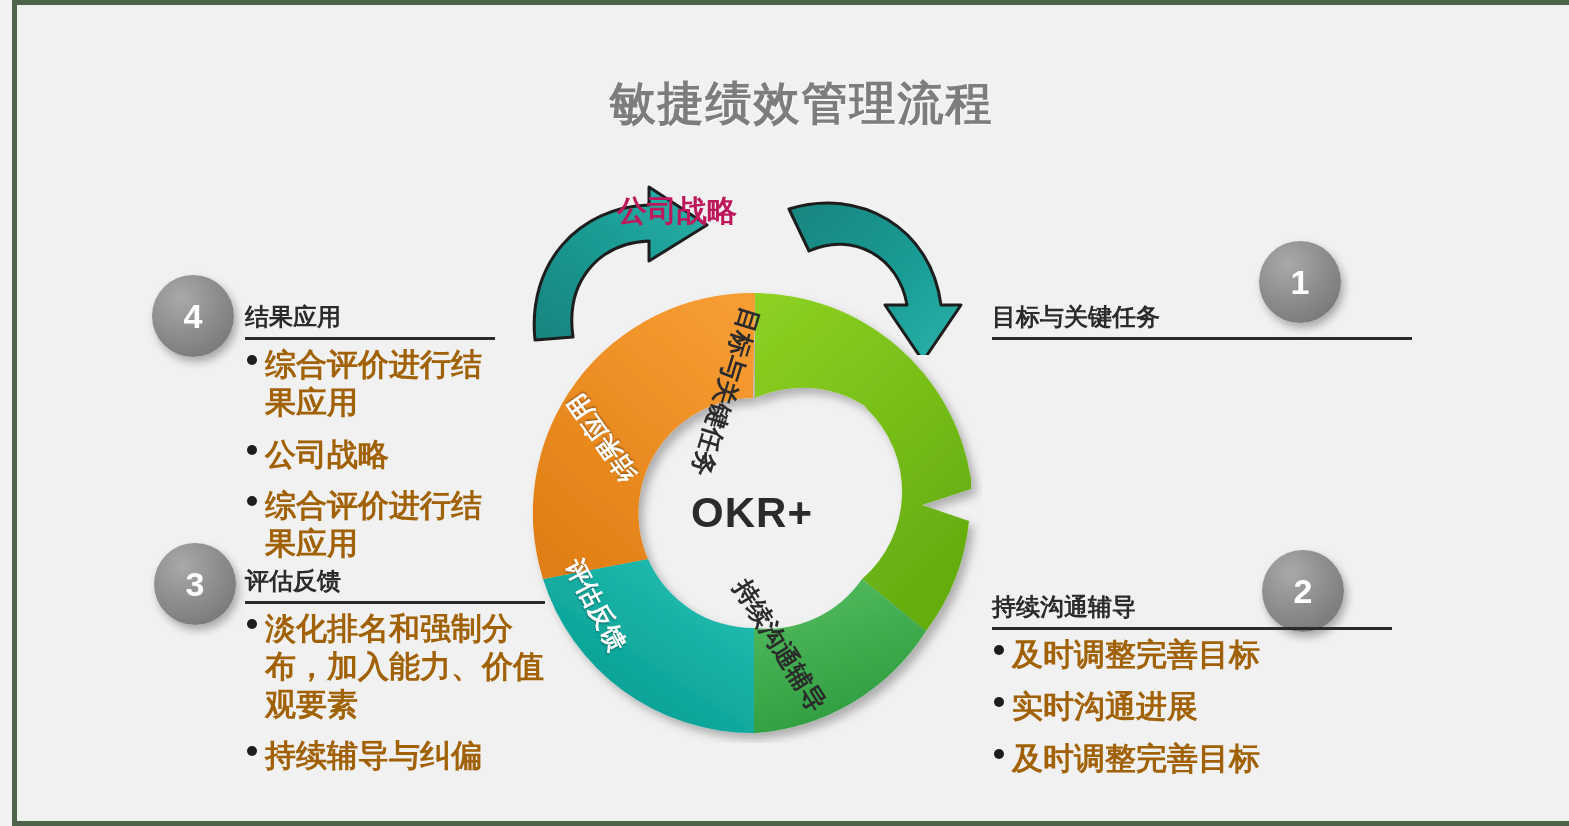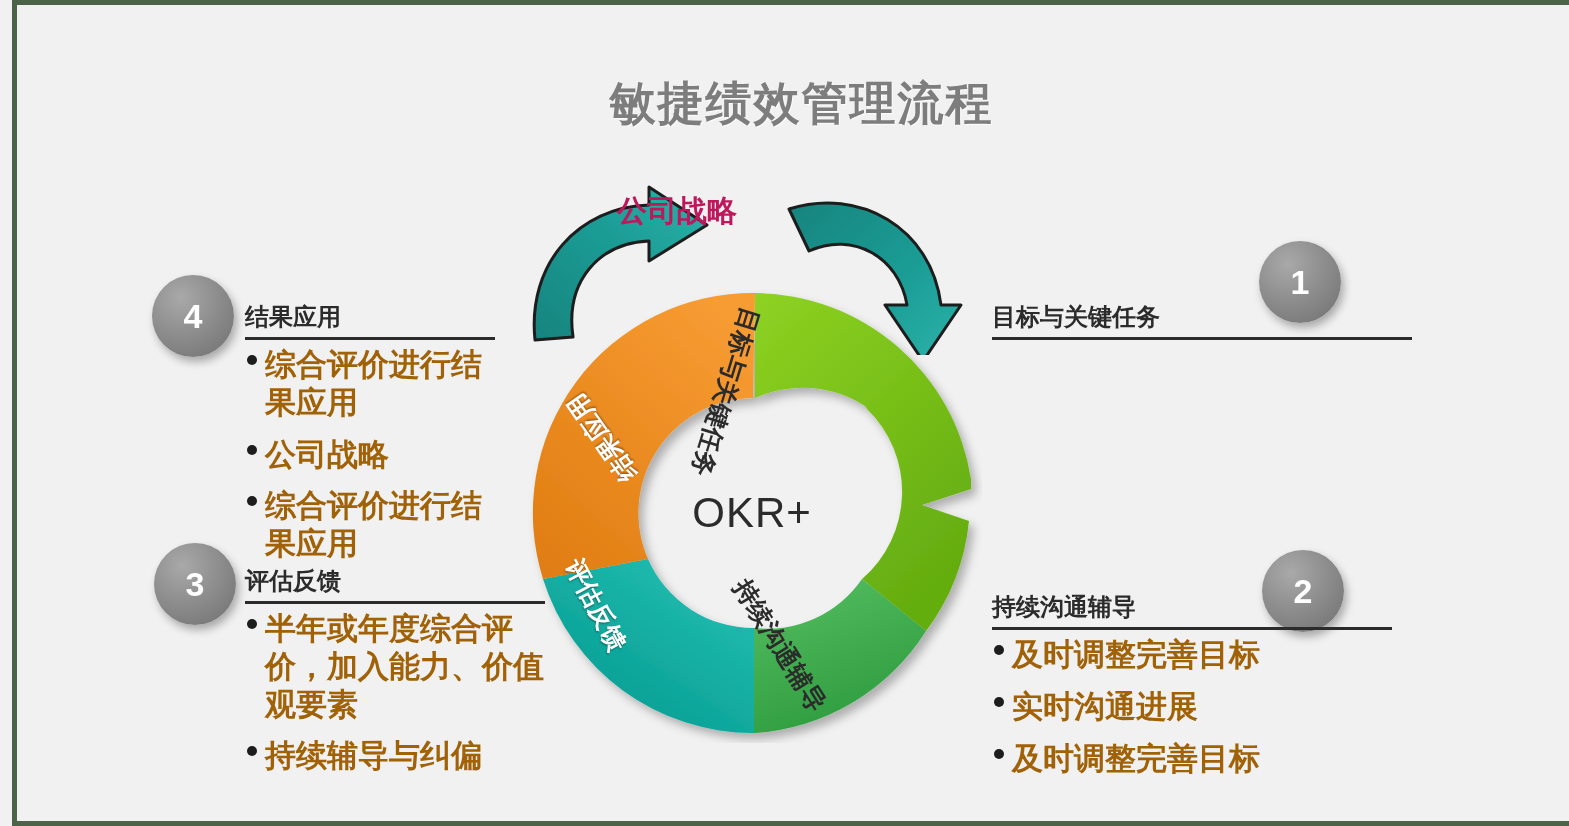--- a/index.html
+++ b/index.html
@@ -27,21 +27,21 @@
     text-shadow:1px 1px 1px rgba(255,255,255,.8);
   }
   
   #wheel{
     position:absolute;left:505px;top:278px;width:460px;height:460px;
   }
   #wheel svg{display:block;}
   #center-label{
     position:absolute;left:0;top:0;width:460px;height:460px;
     display:flex;align-items:center;justify-content:center;
-    font-size:42px;font-weight:normal;color:#2b2b2b;
+    font-size:42px;font-weight:bold;color:#2b2b2b;
     letter-spacing:1px;
     pointer-events:none;
   }
   .seg-label{
     position:absolute;
     font-size:25px;font-weight:bold;
     white-space:nowrap;
     pointer-events:none;
   }
   .seg-label.white{
@@ -221,21 +221,21 @@
     <ul>
       <li>及时调整完善目标</li>
       <li>实时沟通进展</li>
       <li>及时调整完善目标</li>
     </ul>
   </div>
 
   <div class="block" id="block-3">
     <h3>评估反馈</h3>
     <ul>
-      <li>半年或年度综合评价，加入能力、价值观要素</li>
+      <li>淡化排名和强制分布，加入能力、价值观要素</li>
       <li>持续辅导与纠偏</li>
     </ul>
   </div>
 
   <div class="block" id="block-4">
     <h3>结果应用</h3>
     <ul>
       <li>综合评价进行结果应用</li>
       <li>公司战略</li>
       <li>综合评价进行结果应用</li>

